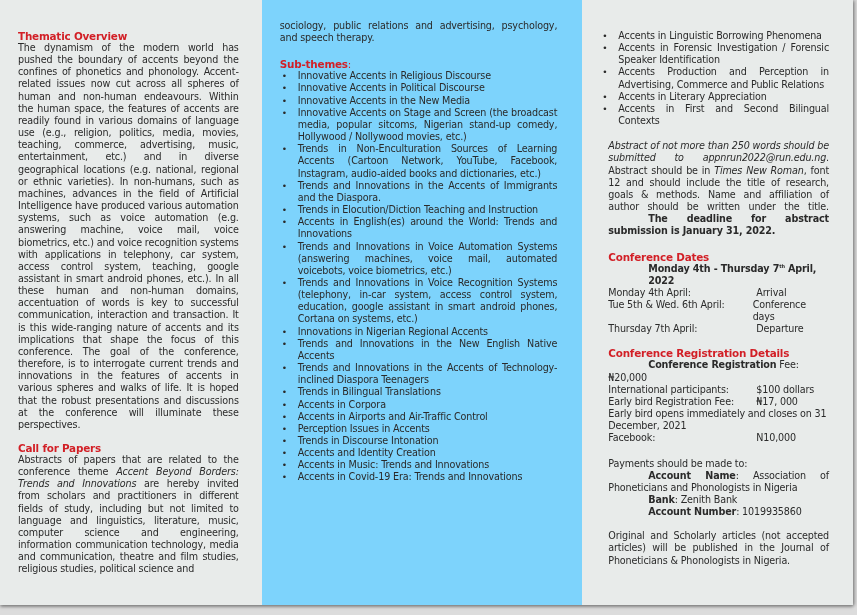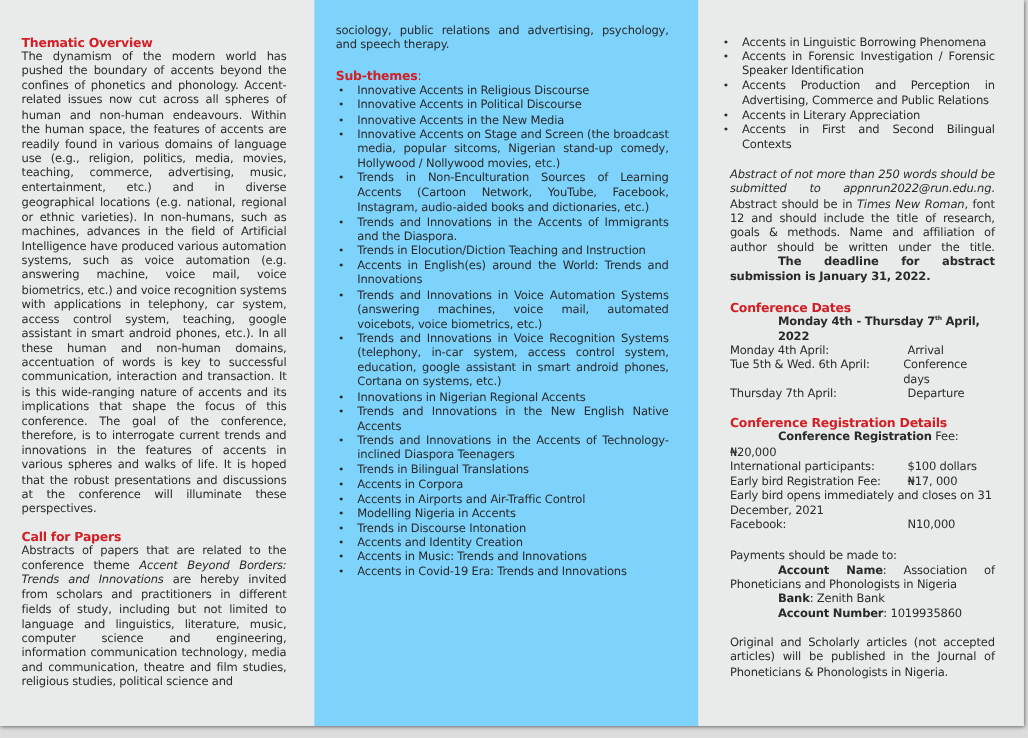--- a/index.html
+++ b/index.html
@@ -68,21 +68,21 @@
         <li><span class="bullet">•</span><span>Trends in Elocution/Diction Teaching and Instruction</span></li>
         <li><span class="bullet">•</span><span>Accents in English(es) around the World: Trends and Innovations</span></li>
         <li><span class="bullet">•</span><span>Trends and Innovations in Voice Automation Systems (answering machines, voice mail, automated voicebots, voice biometrics, etc.)</span></li>
         <li><span class="bullet">•</span><span>Trends and Innovations in Voice Recognition Systems (telephony, in-car system, access control system, education, google assistant in smart android phones, Cortana on systems, etc.)</span></li>
         <li><span class="bullet">•</span><span>Innovations in Nigerian Regional Accents</span></li>
         <li><span class="bullet">•</span><span>Trends and Innovations in the New English Native Accents</span></li>
         <li><span class="bullet">•</span><span>Trends and Innovations in the Accents of Technology-inclined Diaspora Teenagers</span></li>
         <li><span class="bullet">•</span><span>Trends in Bilingual Translations</span></li>
         <li><span class="bullet">•</span><span>Accents in Corpora</span></li>
         <li><span class="bullet">•</span><span>Accents in Airports and Air-Traffic Control</span></li>
-        <li><span class="bullet">•</span><span>Modelling Nigeria in Accents</span></li>
+        <li><span class="bullet">•</span><span>Perception Issues in Accents</span></li>
         <li><span class="bullet">•</span><span>Trends in Discourse Intonation</span></li>
         <li><span class="bullet">•</span><span>Accents and Identity Creation</span></li>
         <li><span class="bullet">•</span><span>Accents in Music: Trends and Innovations</span></li>
         <li><span class="bullet">•</span><span>Accents in Covid-19 Era: Trends and Innovations</span></li>
       </ul>
   </section>
 
   <section class="panel p-right">
     <ul class="bl" id="right-list" style="margin-left:-8px">
         <li><span class="bullet">•</span><span>Accents in Linguistic Borrowing Phenomena</span></li>

